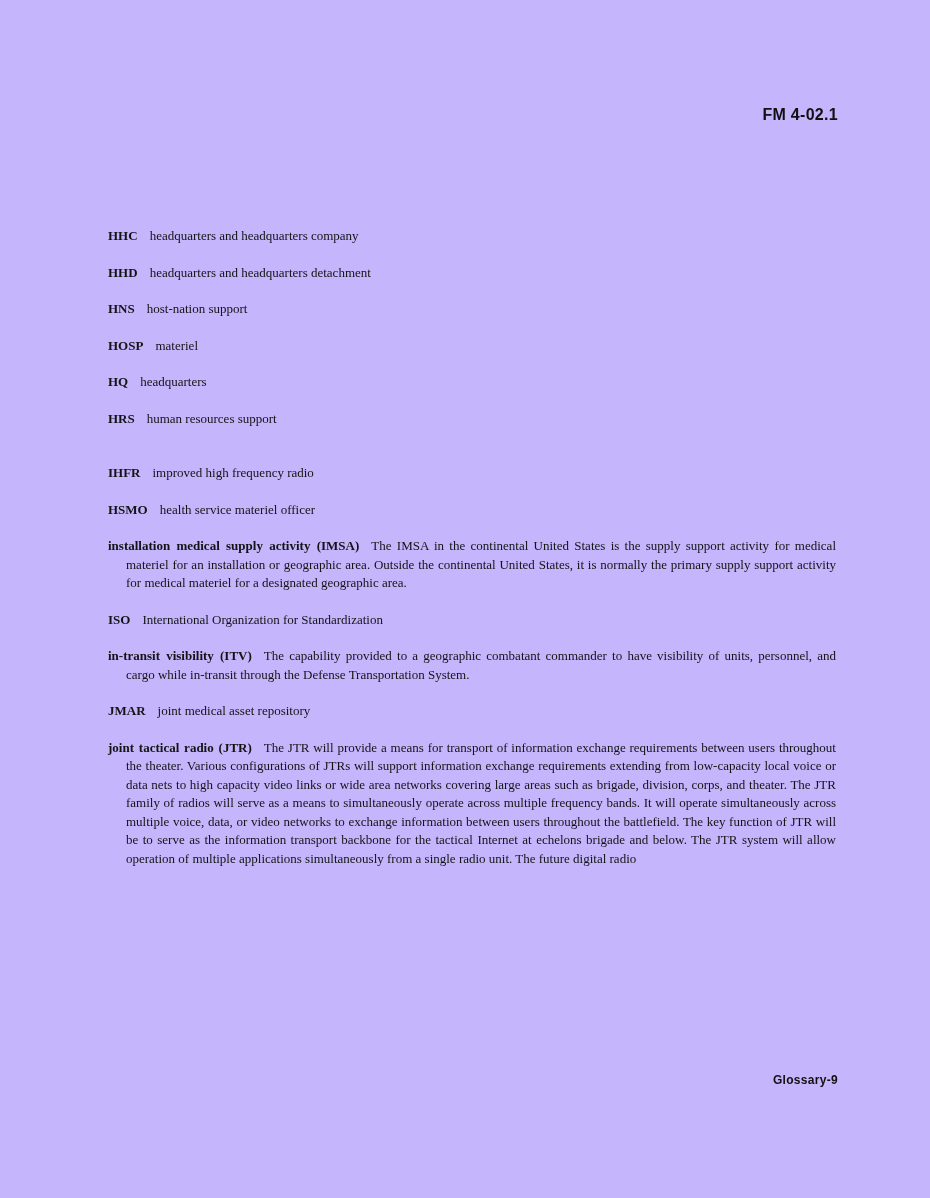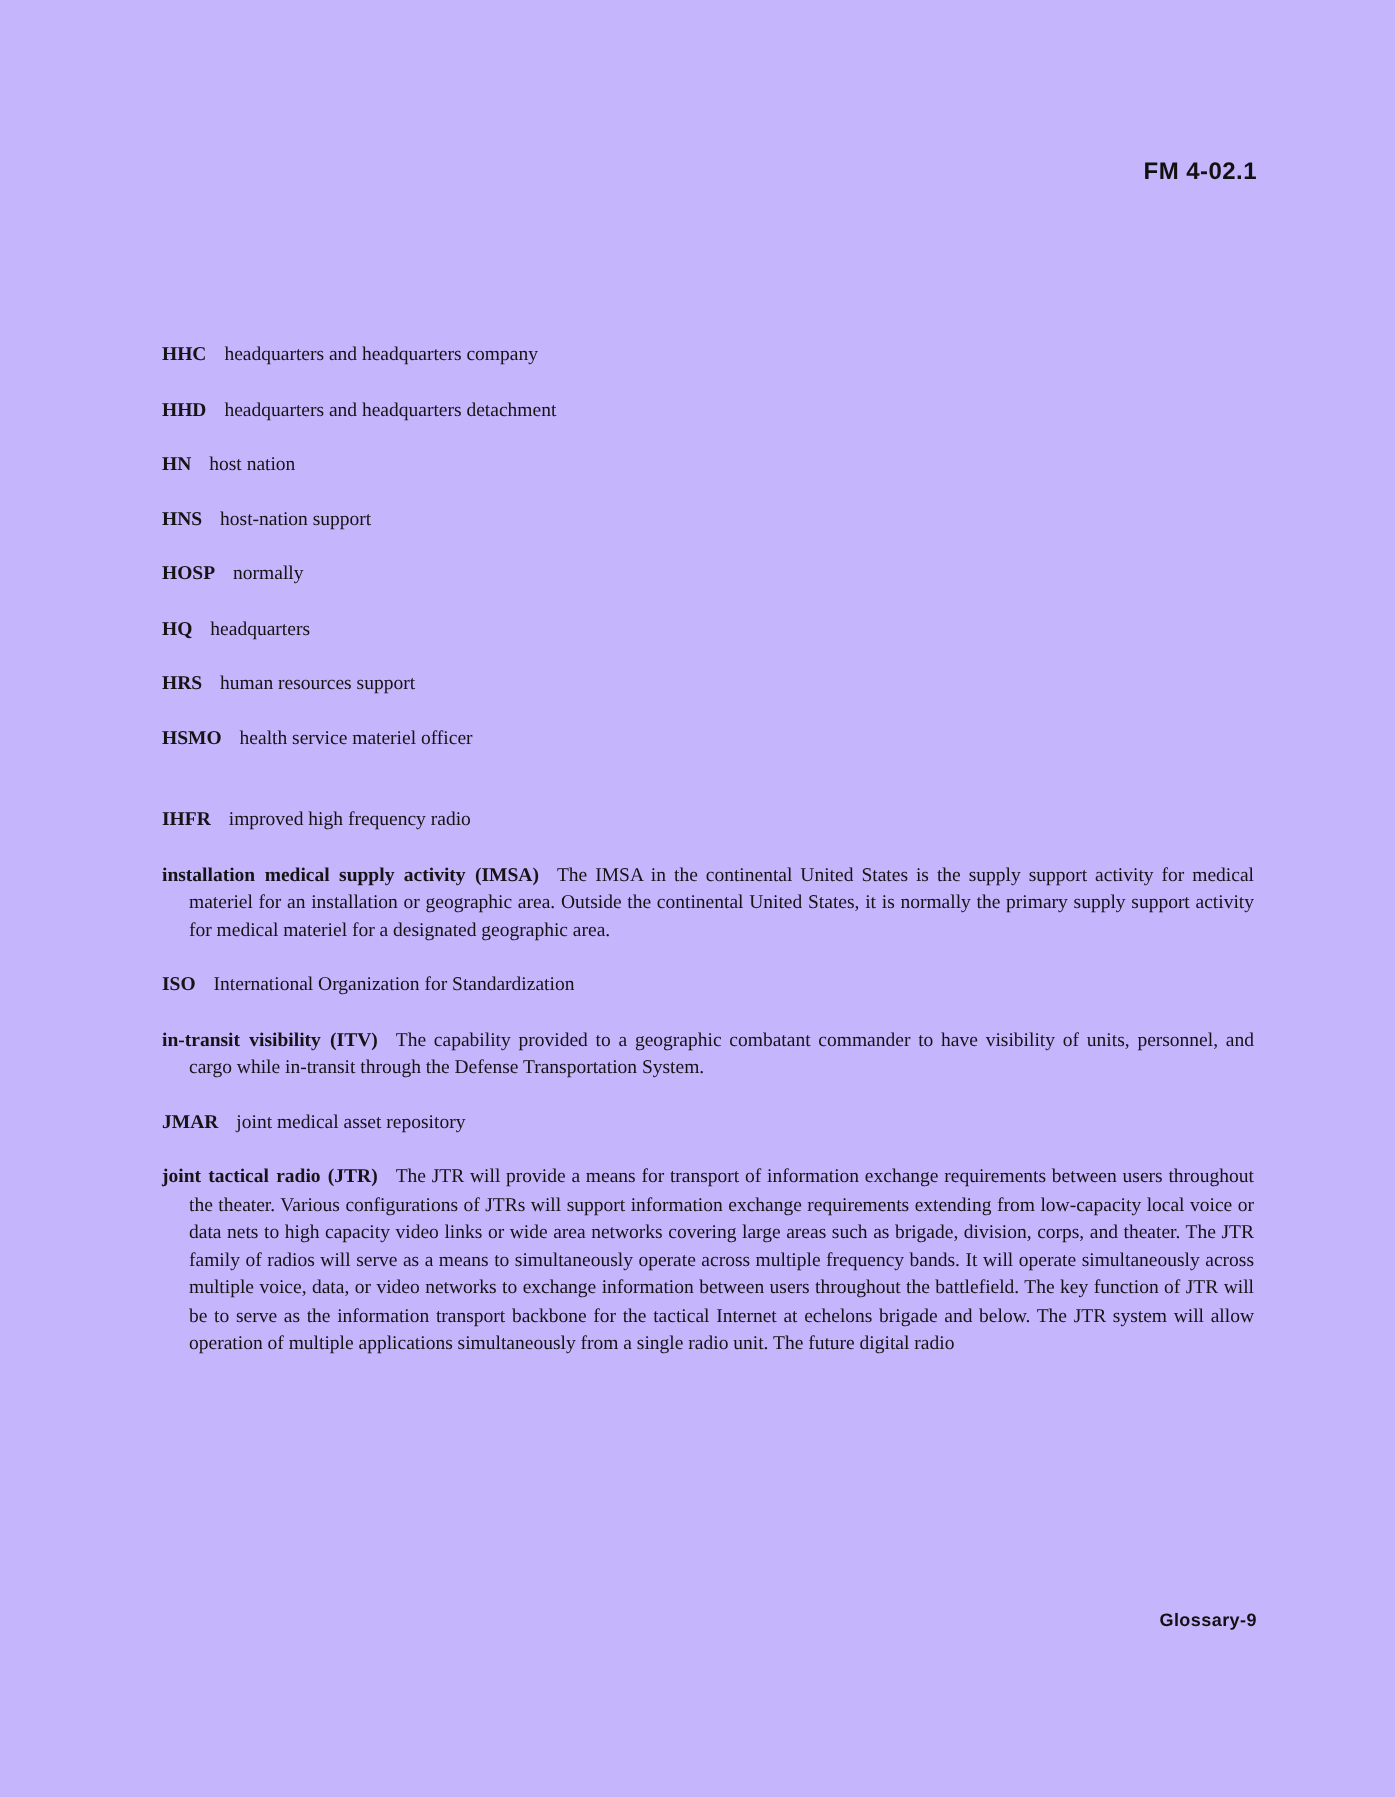--- a/index.html
+++ b/index.html
@@ -72,27 +72,26 @@
 <div class="page">
 
   <div class="header">
     <span>FM 4-02.1</span>
   </div>
 
   <div class="glossary">
 
   <div class="entry"><span class="term">HHC</span><span>headquarters and headquarters company</span></div>
       <div class="entry"><span class="term">HHD</span><span>headquarters and headquarters detachment</span></div>
-      <div class="entry"><span class="term">HN</span><span>host nation</span></div>
       <div class="entry"><span class="term">HNS</span><span>host-nation support</span></div>
-      <div class="entry"><span class="term">HOSP</span><span>normally</span></div>
+      <div class="entry"><span class="term">HOSP</span><span>materiel</span></div>
       <div class="entry"><span class="term">HQ</span><span>headquarters</span></div>
       <div class="entry"><span class="term">HRS</span><span>human resources support</span></div>
+      <div class="entry gap-before"><span class="term">IHFR</span><span>improved high frequency radio</span></div>
       <div class="entry"><span class="term">HSMO</span><span>health service materiel officer</span></div>
-      <div class="entry gap-before"><span class="term">IHFR</span><span>improved high frequency radio</span></div>
       <div class="entry paragraph"><span class="term">installation medical supply activity (IMSA)</span><span>The IMSA in the continental United States is the supply support activity for medical materiel for an installation or geographic area.  Outside the continental United States, it is normally the primary supply support activity for medical materiel for a designated geographic area.</span></div>
       <div class="entry"><span class="term">ISO</span><span>International Organization for Standardization</span></div>
       <div class="entry paragraph"><span class="term">in-transit visibility (ITV)</span><span>The capability provided to a geographic combatant commander to  have visibility of units, personnel, and cargo while in-transit through the Defense Transportation System.</span></div>
       <div class="entry"><span class="term">JMAR</span><span>joint medical asset repository</span></div>
       <div class="entry paragraph"><span class="term">joint tactical radio (JTR)</span><span>The JTR will provide a means for transport of information exchange requirements  between users throughout the theater.  Various configurations of JTRs will support information exchange requirements extending from low-capacity local voice or data nets to high capacity video links or wide area networks covering large areas such as brigade, division, corps, and theater. The JTR family of radios will serve as a means to simultaneously operate across multiple frequency bands.  It will operate simultaneously across multiple voice, data, or video networks to exchange information between users throughout the battlefield. The key function of JTR will be to serve as the information transport backbone for the tactical Internet at echelons brigade and below.  The JTR system will allow operation of multiple applications simultaneously from a single radio unit.  The future digital radio</span></div>
     </div>
 
   <div class="footer">
     <span>Glossary-9</span>
   </div>

